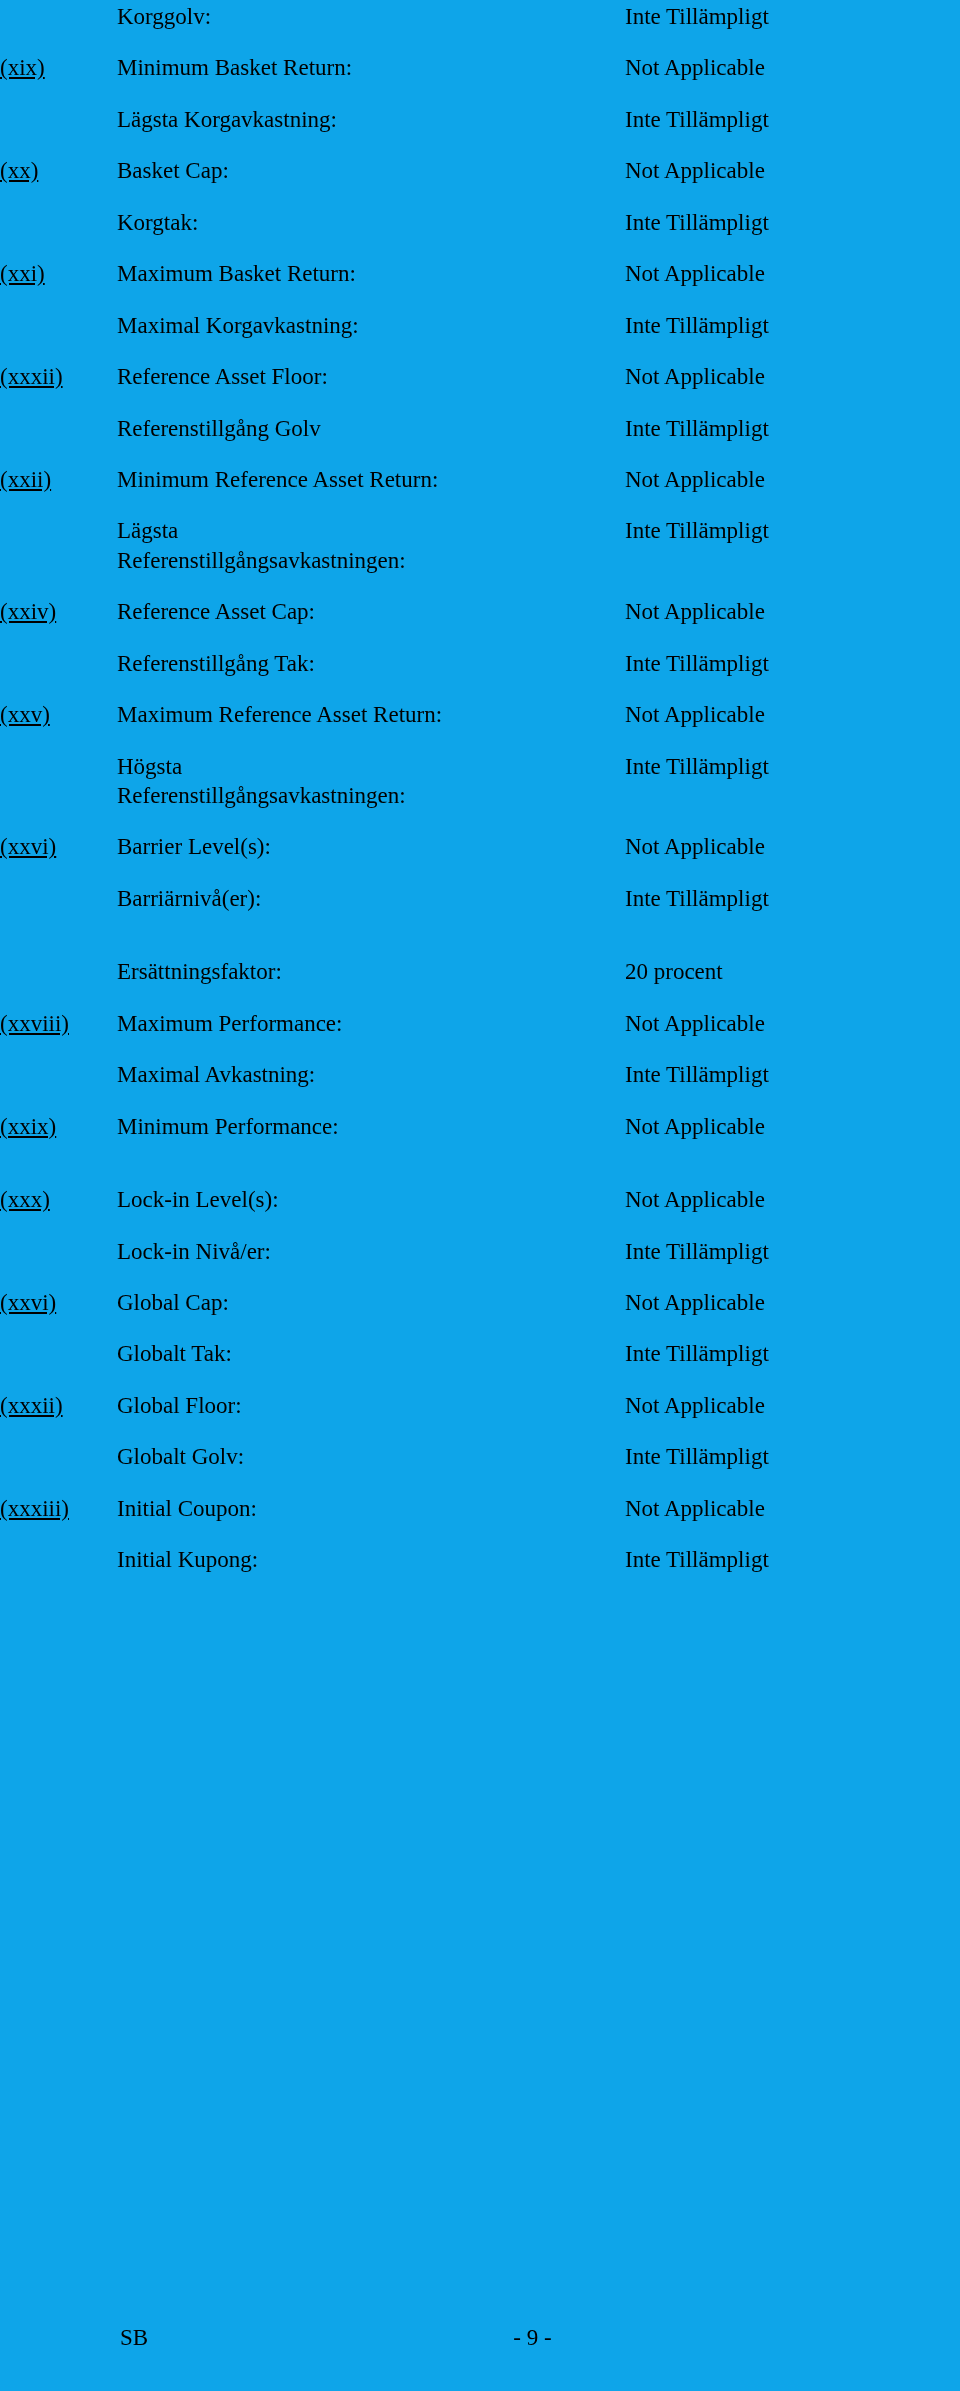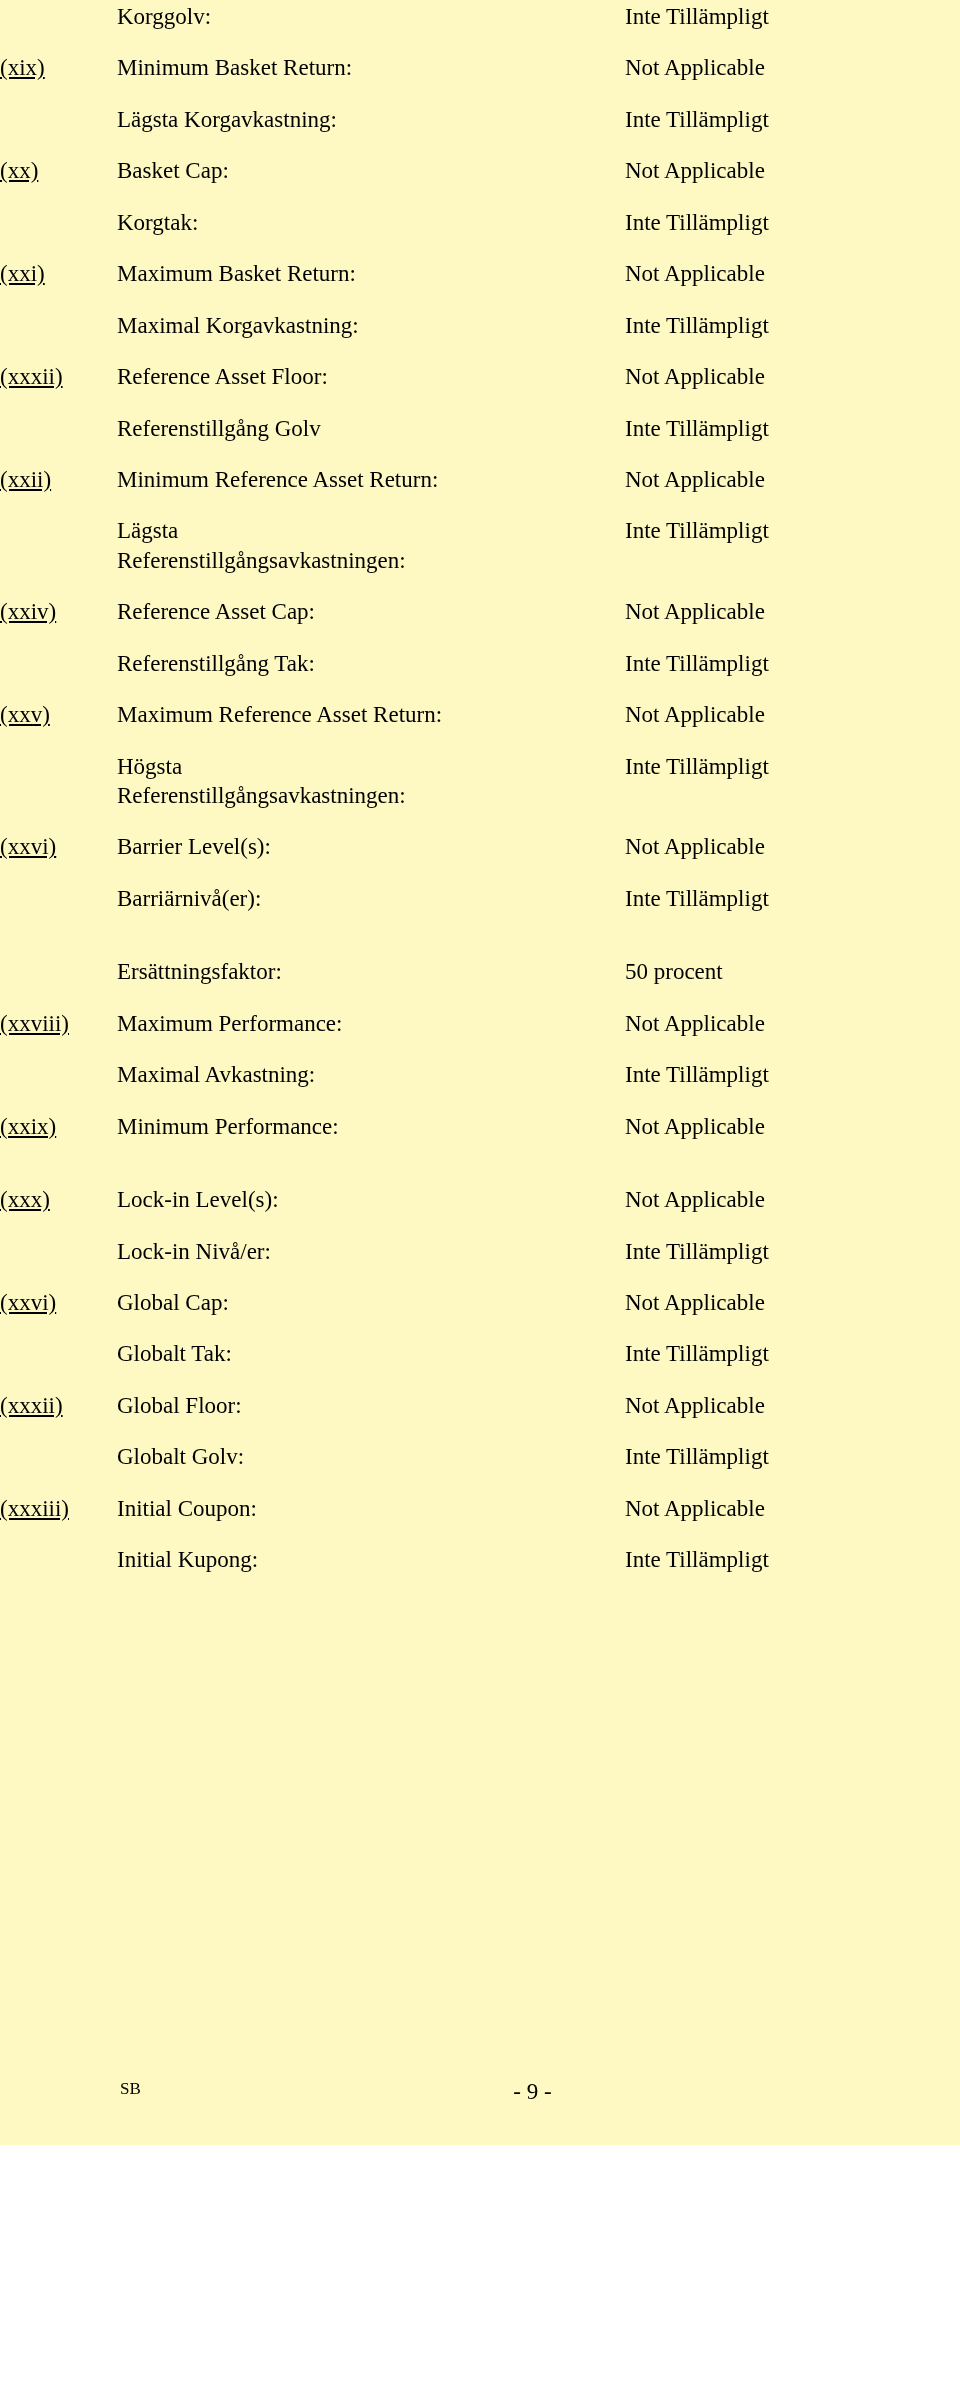--- a/index.html
+++ b/index.html
@@ -7,22 +7,22 @@
     padding: 0;
     background: #ffffff;
   }
   body {
     font-family: "Liberation Serif", "DejaVu Serif", serif;
     color: #000000;
   }
   .page {
     position: relative;
     width: 960px;
-    height: 2145px;
-    background: #fef9c3;
+    height: 2391px;
+    background: #0ea5e9;
     overflow: hidden;
     box-sizing: border-box;
   }
   .content {
     position: absolute;
     left: 0;
     top: 0;
     width: 960px;
     padding-top: 2px;
     box-sizing: border-box;
@@ -67,21 +67,21 @@
     position: absolute;
     left: 0;
     bottom: 26px;
     width: 960px;
     height: 40px;
   }
   .footer .sb {
     position: absolute;
     left: 120px;
     top: 0;
-    font-size: 17px;
+    font-size: 23px;
   }
   .footer .pageno {
     position: absolute;
     left: 0;
     top: 0;
     width: 960px;
     text-align: center;
     padding-left: 105px;
     box-sizing: border-box;
     font-size: 23px;
@@ -235,21 +235,21 @@
           </tr>
           <tr class="spacer-row">
             <td colspan="3"></td>
           </tr>
           <tr class="spacer-row">
             <td colspan="3"></td>
           </tr>
           <tr class="row">
             <td class="num"></td>
             <td class="label">Ersättningsfaktor:</td>
-            <td class="value">50 procent</td>
+            <td class="value">20 procent</td>
           </tr>
           <tr class="spacer-row">
             <td colspan="3"></td>
           </tr>
           <tr class="row">
             <td class="num">(xxviii)</td>
             <td class="label">Maximum Performance:</td>
             <td class="value">Not Applicable</td>
           </tr>
           <tr class="spacer-row">

